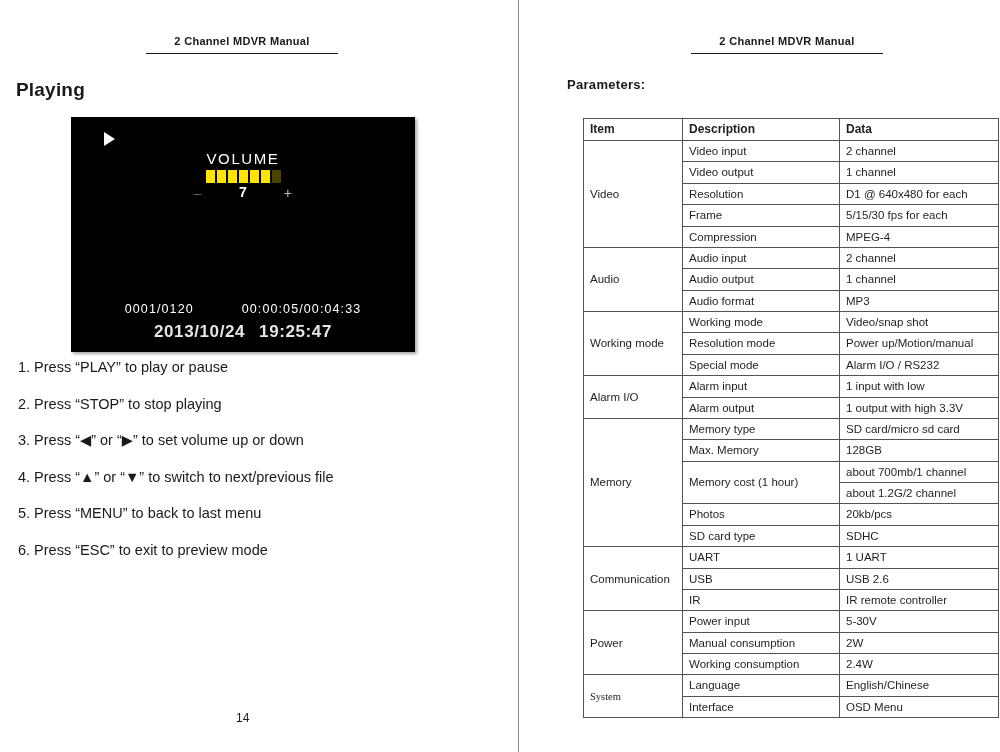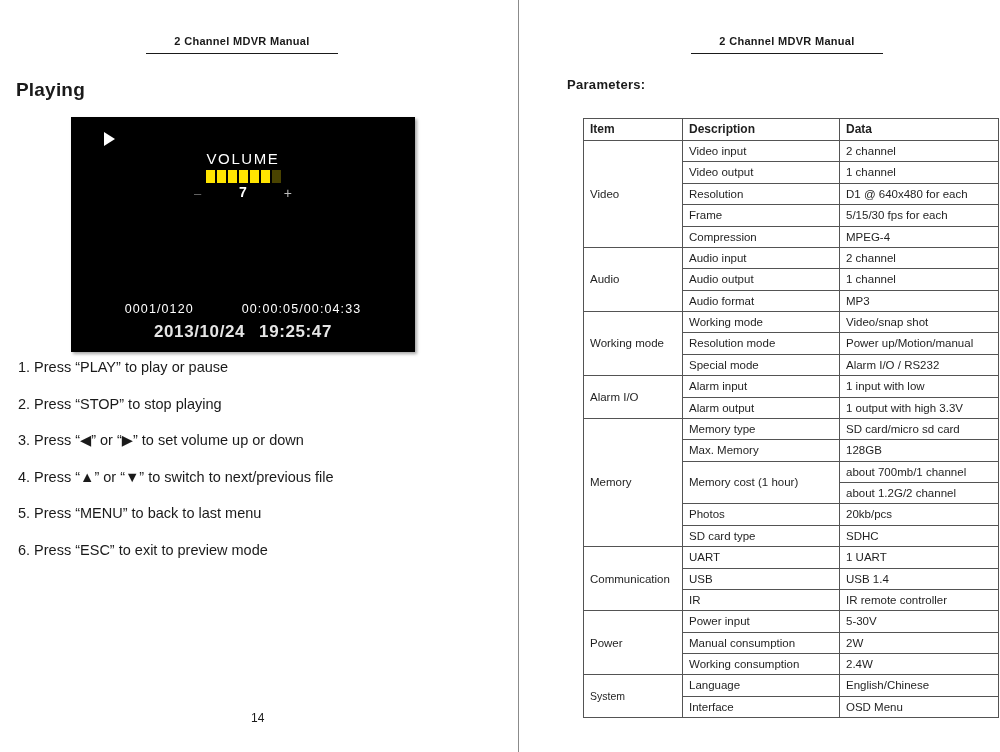--- a/index.html
+++ b/index.html
@@ -198,32 +198,32 @@
   }
   .param-table thead th {
     font-weight: bold;
     font-size: 12px;
   }
   .col-item { width: 99px; }
   .col-desc { width: 157px; }
   .col-data { width: 159px; }
   .group-cell { vertical-align: middle; }
   .group-cell.mono {
-    font-family: Liberation Sans, sans-serif;
+    font-family: Liberation Serif, serif;
     font-size: 10.5px;
   }
 
   
   .folio {
     position: absolute;
     top: 711px;
     font-size: 12px;
     color: #1a1a1a;
   }
-  .folio-left  { left: 251px; }
+  .folio-left  { left: 236px; }
 </style>
 </head>
 <body>
 
 <div class="spread">
 
   <div class="page-divider"></div>
 
   <div class="page page-left">
 
@@ -380,21 +380,21 @@
             <td>SD card type</td>
             <td>SDHC</td>
           </tr>
           <tr>
             <td class="group-cell" rowspan="3">Communication</td>
             <td>UART</td>
             <td>1 UART</td>
           </tr>
           <tr>
             <td>USB</td>
-            <td>USB 1.4</td>
+            <td>USB 2.6</td>
           </tr>
           <tr>
             <td>IR</td>
             <td>IR remote controller</td>
           </tr>
           <tr>
             <td class="group-cell" rowspan="3">Power</td>
             <td>Power input</td>
             <td>5-30V</td>
           </tr>

